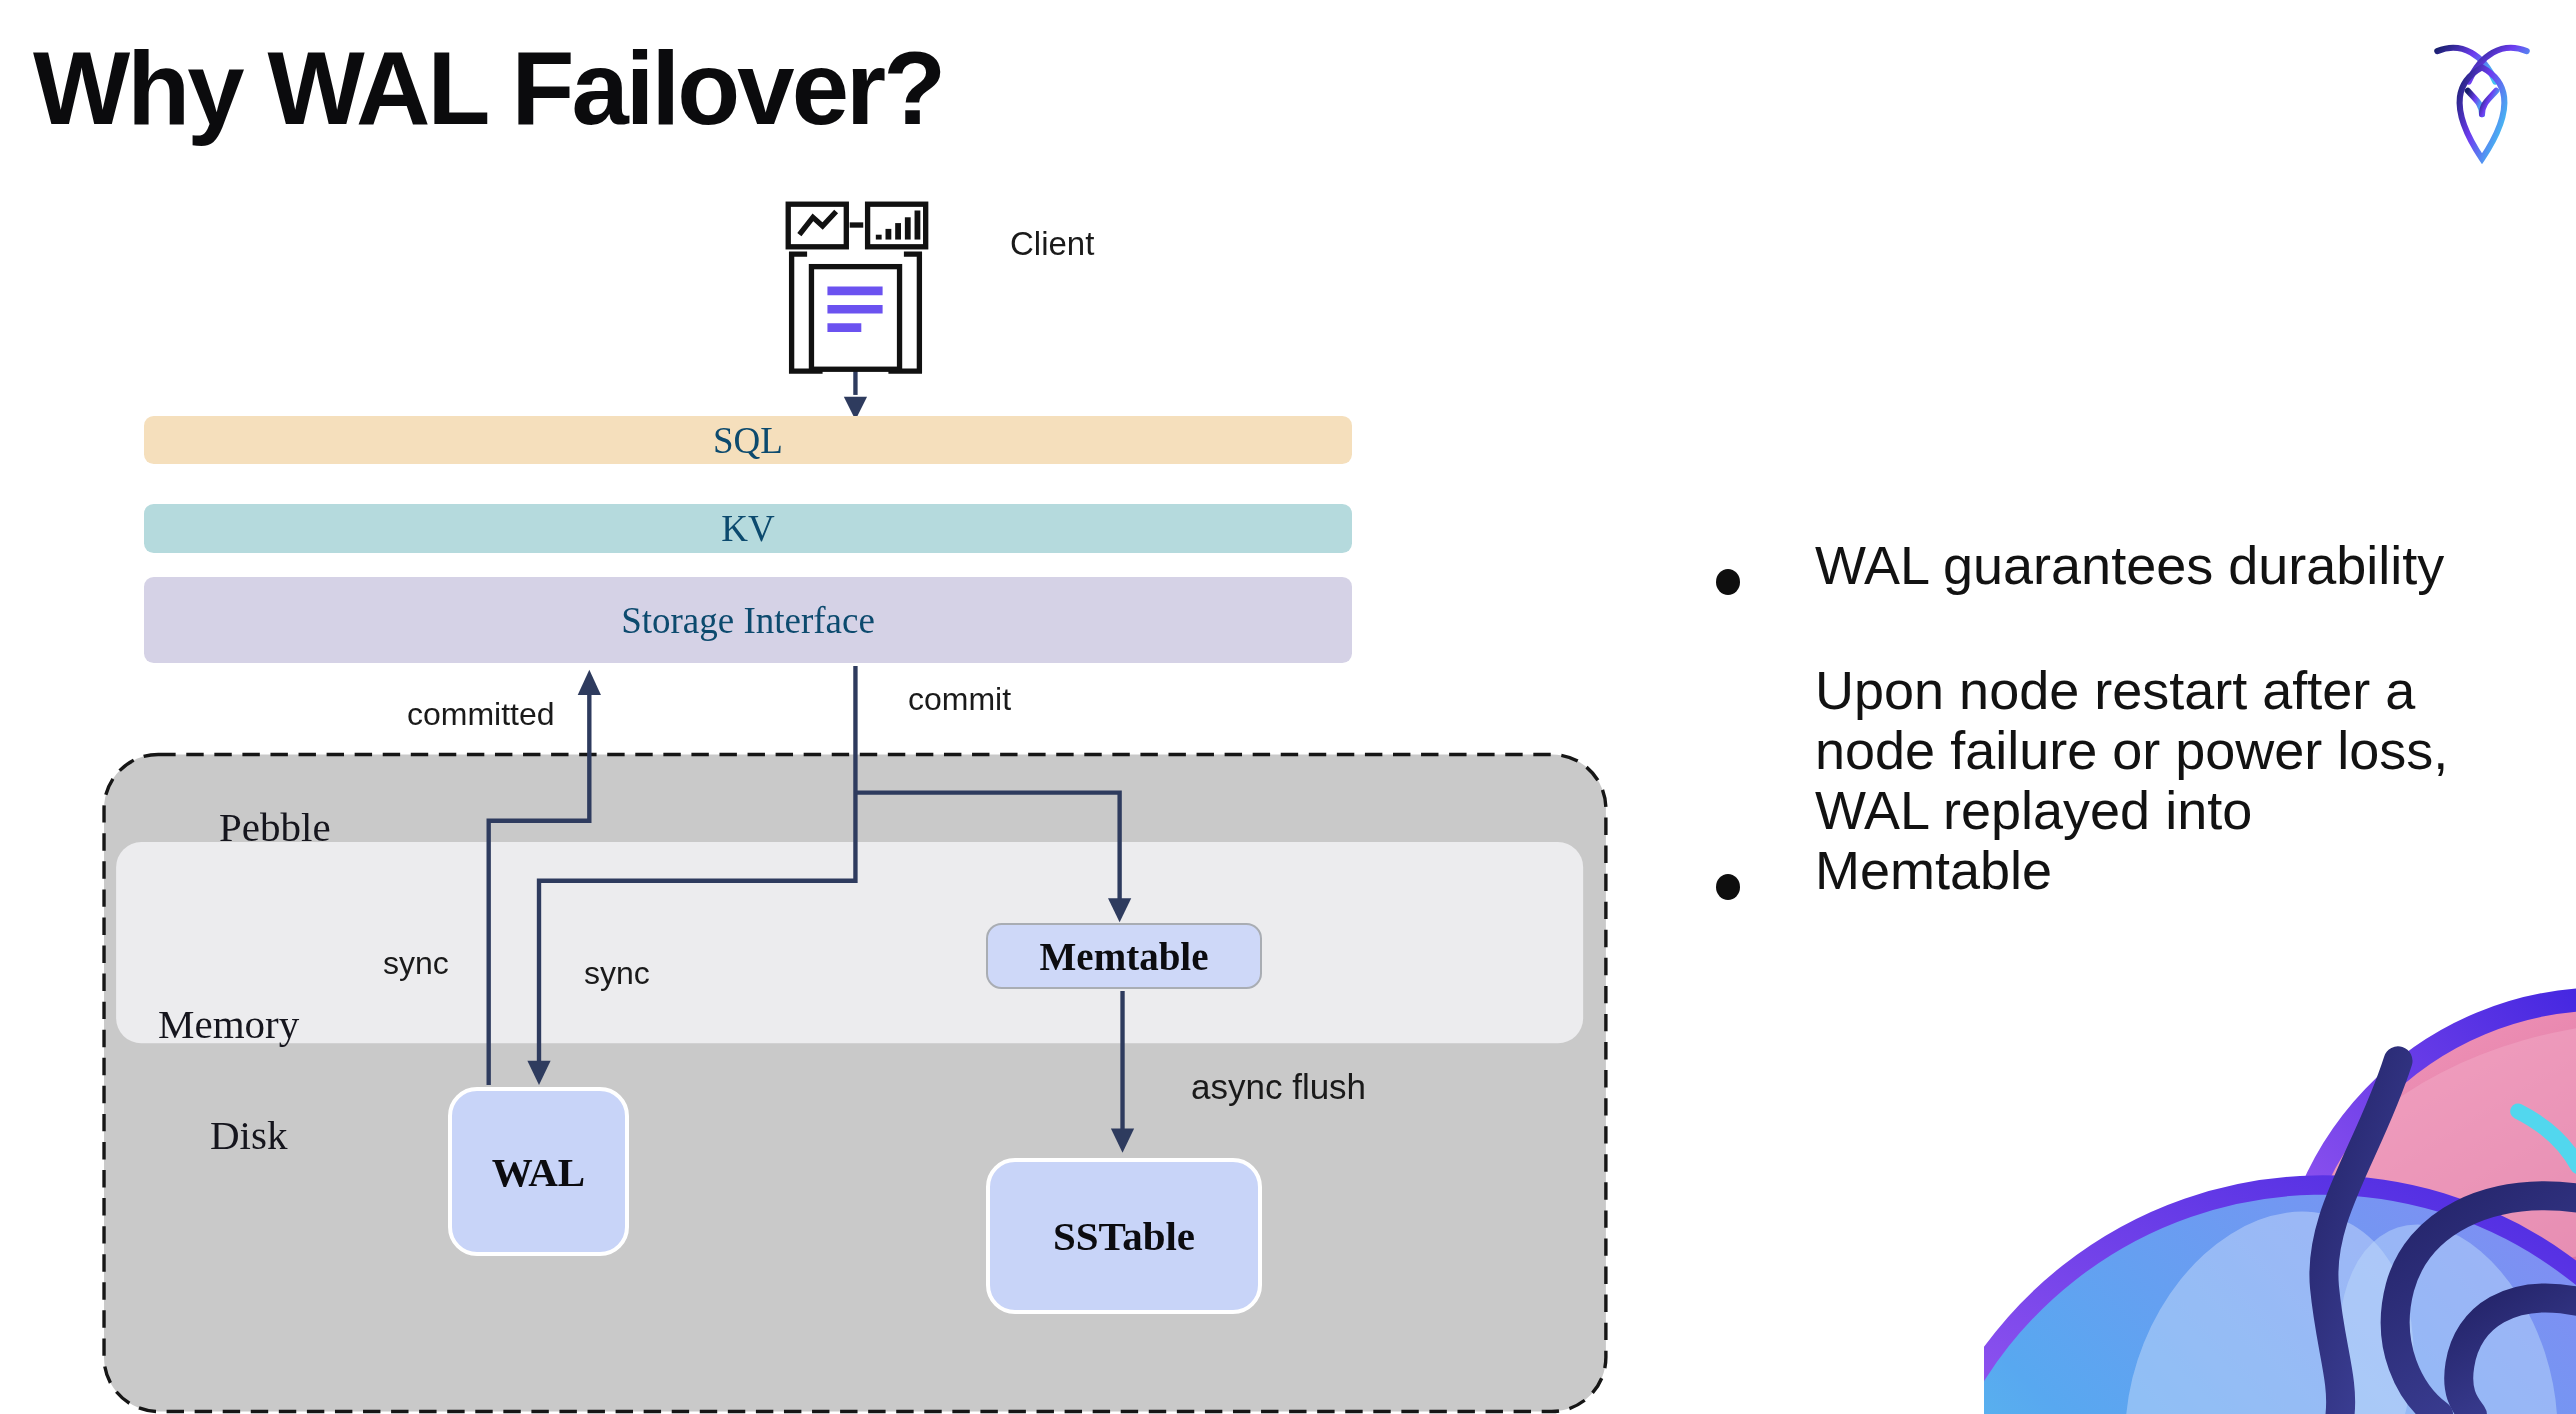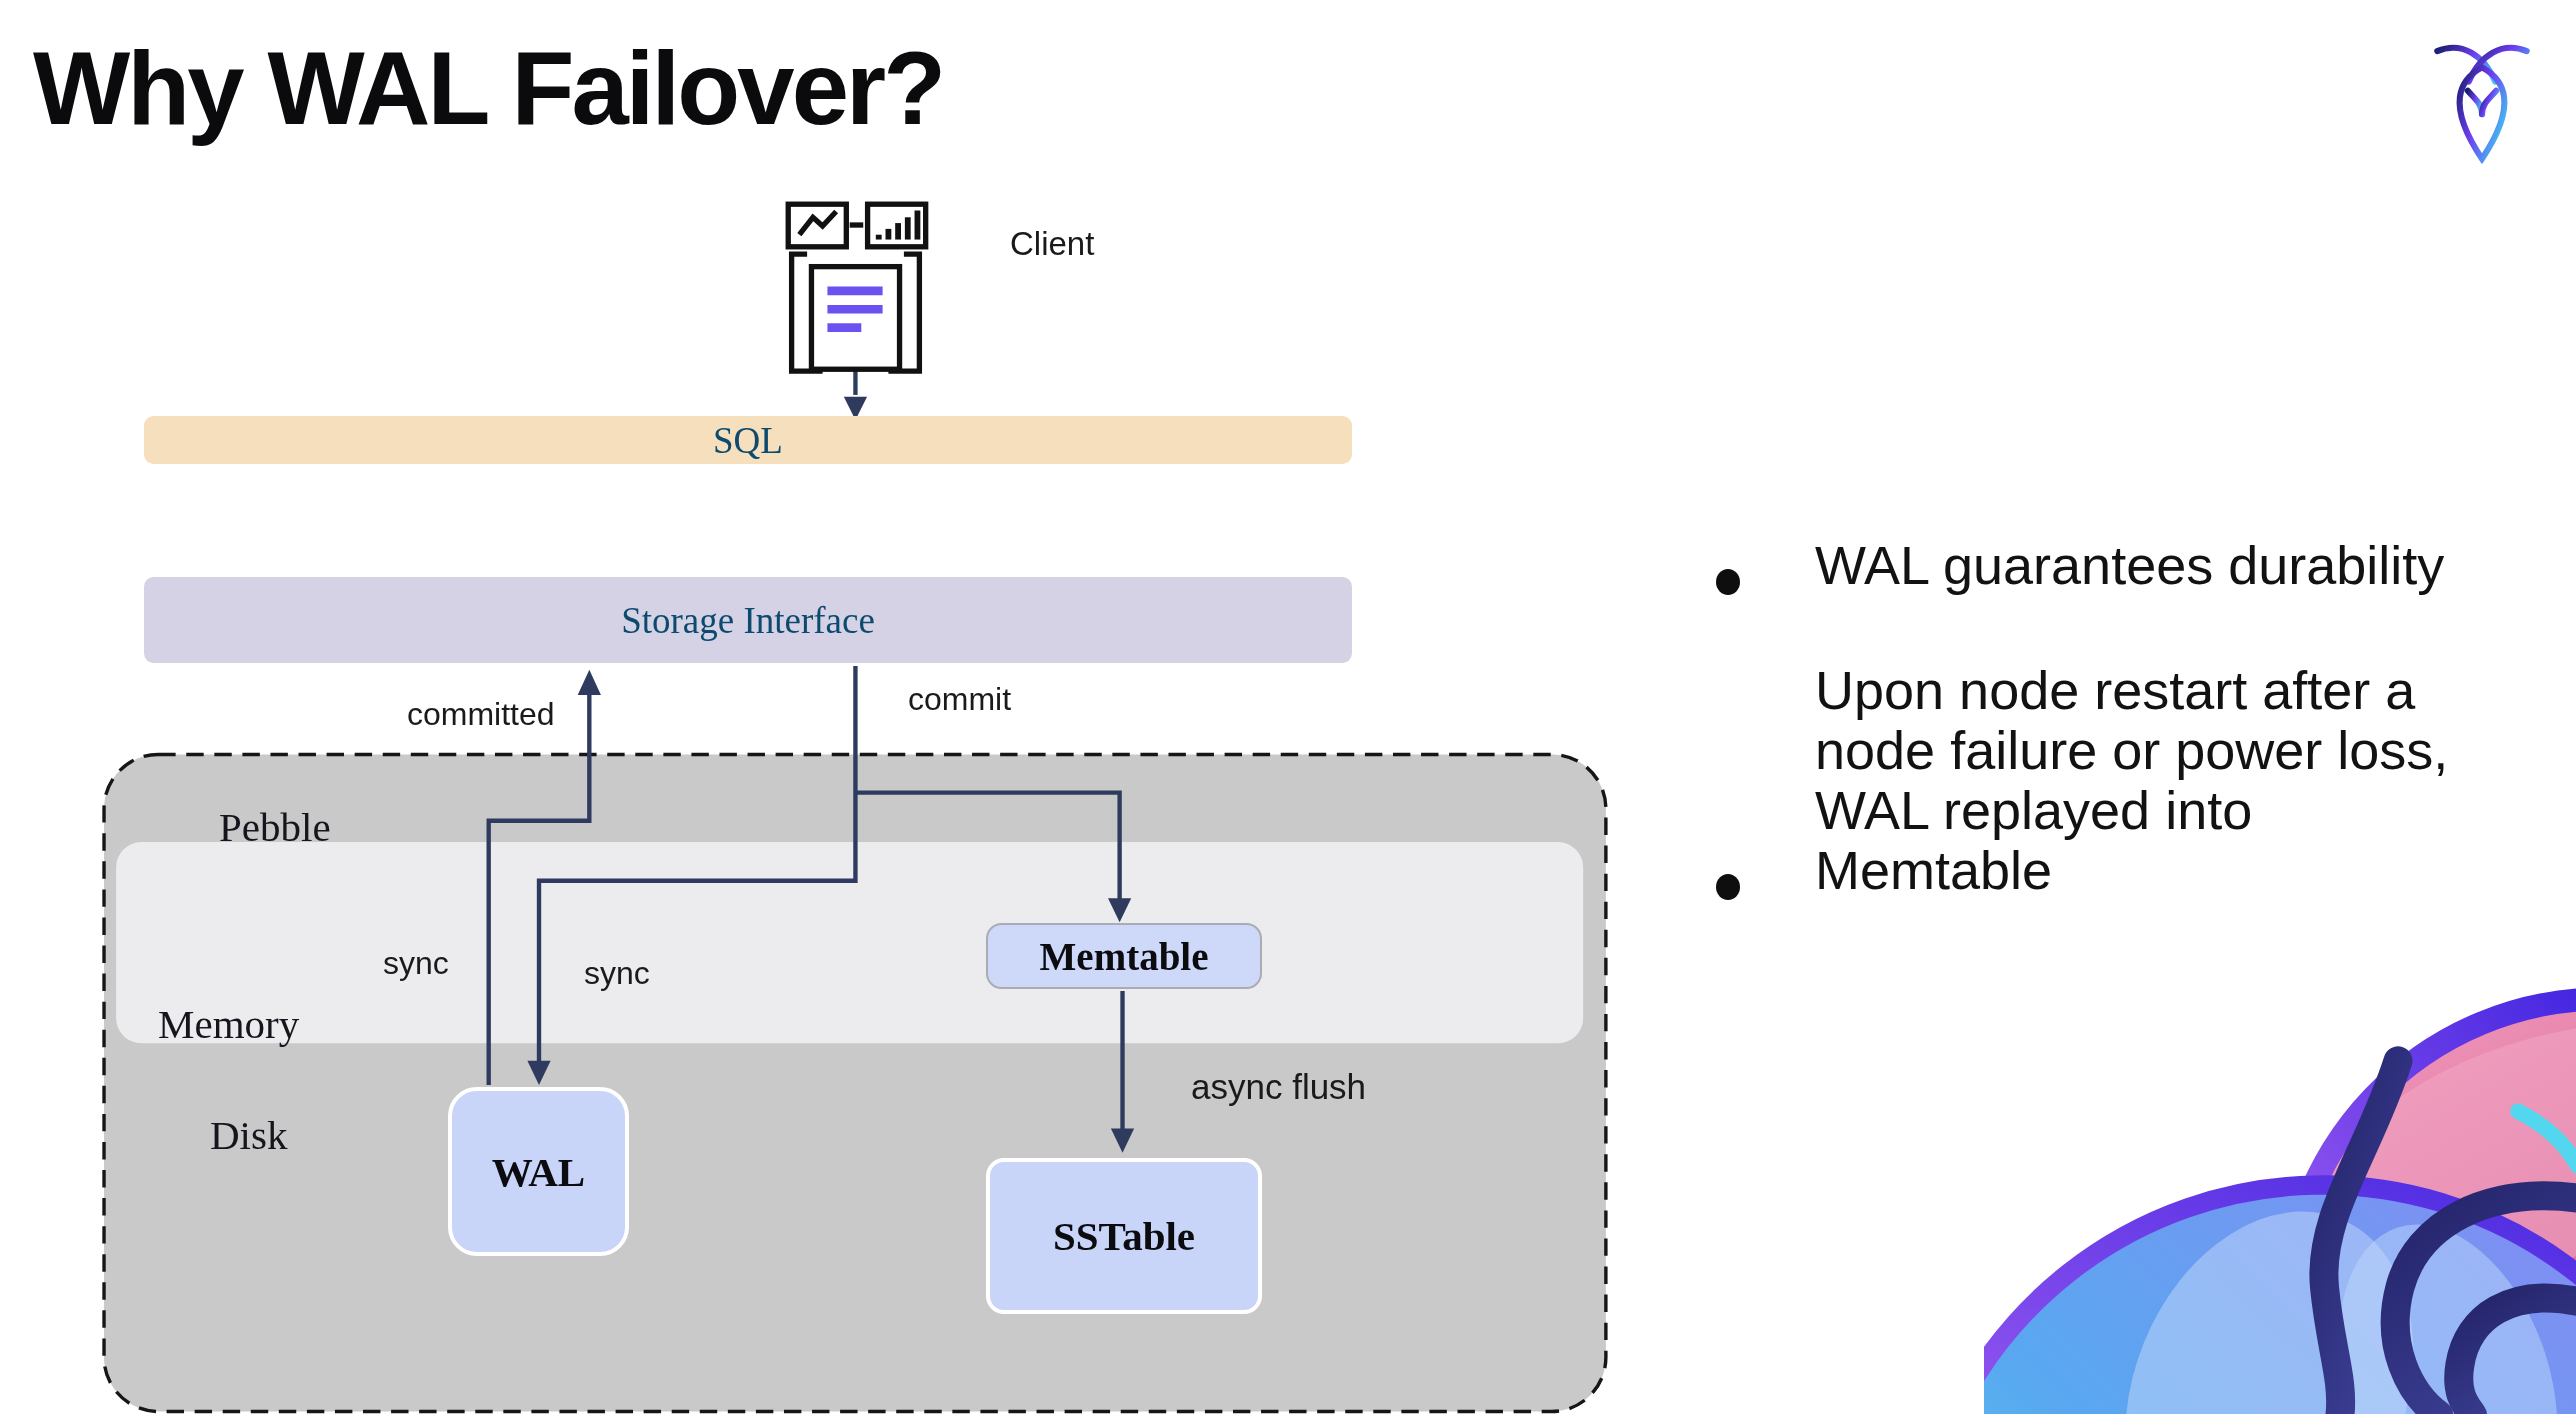--- a/index.html
+++ b/index.html
@@ -60,21 +60,21 @@
   .node-wal{
     left:448px;top:1087px;width:181px;height:169px;background:#c8d4f8;
     border:4.4px solid #ffffff;border-radius:29px;font-size:41px;box-sizing:border-box;
   }
   .node-memtable{
     left:986px;top:923px;width:276px;height:66px;background:#ced8f8;
     border:2.9px solid #a9adb3;border-radius:15.5px;font-size:39px;box-sizing:border-box;
   }
   .node-sstable{
     left:986px;top:1158px;width:276px;height:156px;background:#c8d4f8;
-    border:4.4px solid #ffffff;border-radius:18px;font-size:41px;box-sizing:border-box;
+    border:4.4px solid #ffffff;border-radius:29px;font-size:41px;box-sizing:border-box;
   }
   
   .bullets{position:absolute;left:1689px;top:535px;width:764px;z-index:2;}
   .bullet{display:flex;align-items:flex-end;}
   .bullet + .bullet{margin-top:65px;}
   .bullet .dot{
     flex:0 0 auto;width:24px;height:26px;border-radius:50%;background:#0e0e0e;
     margin:17.4px 0 0 27px;
   }
   .bullet .btext{
@@ -132,20 +132,23 @@
       <line x1="49" y1="100" x2="106" y2="100"></line>
       <line x1="49" y1="119" x2="106" y2="119"></line>
       <line x1="49" y1="138" x2="84" y2="138"></line>
     </g>
   </svg>
   <div class="client-label">Client</div>
 
   <div class="bar bar-sql">
     <span>SQL</span>
   </div>
+  <div class="bar bar-kv">
+    <span>KV</span>
+  </div>
   <div class="bar bar-storage">
     <span>Storage Interface</span>
   </div>
 
   <svg class="diagram-svg" viewBox="0 0 2662 1462">
 
     <rect x="107.5" y="779.5" width="1552" height="679" rx="56" fill="#c9c9c9" stroke="#161616" stroke-width="3.5" stroke-dasharray="18 11"></rect>
 
     <rect x="120" y="870" width="1516" height="208" rx="26" fill="#ececee"></rect>
 

